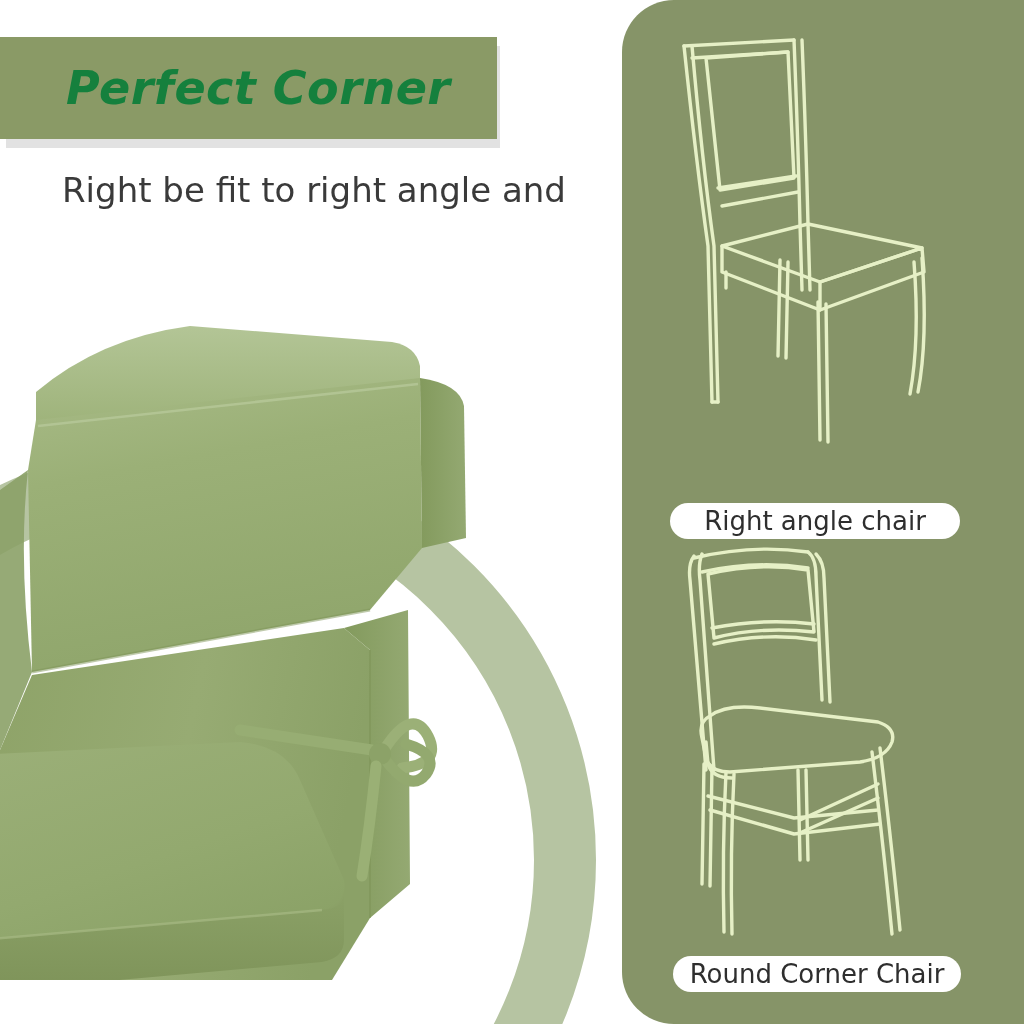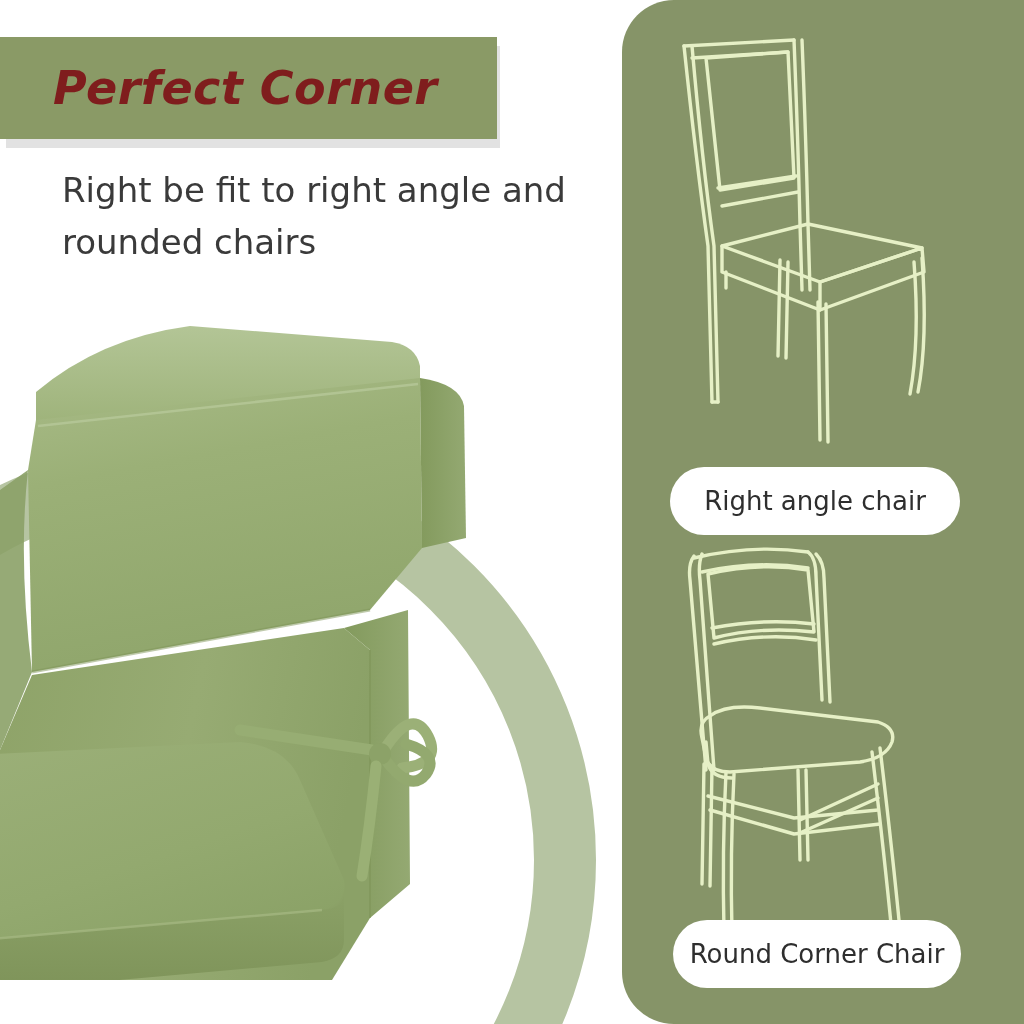--- a/index.html
+++ b/index.html
@@ -29,27 +29,27 @@
   .title-banner {
     position: absolute;
     left: 0px;
     top: 37px;
     width: 497px;
     height: 102px;
     background: #8a9a66;
   }
   .title-text {
     position: absolute;
-    left: 53px;
+    left: 66px;
     top: 58px;
     width: 420px;
     font-size: 46px;
     font-weight: bold;
     font-style: italic;
-    color: #7f1d1d;
+    color: #15803d;
     letter-spacing: 0.5px;
     line-height: 60px;
     white-space: nowrap;
   }
 
   .subtitle {
     position: absolute;
     left: 62px;
     top: 164px;
     width: 545px;
@@ -95,29 +95,30 @@
     left: 0;
     width: 402px;
   }
   .chair-fig.top  { top: 10px;  height: 440px; }
   .chair-fig.bottom { top: 520px; height: 410px; }
 
   .pill {
     position: absolute;
     background: #ffffff;
     border-radius: 40px;
-    height: 68px;
+    height: 36px;
     display: flex;
     align-items: center;
     justify-content: center;
     color: #2e2e2e;
     font-size: 26px;
     white-space: nowrap;
     padding: 0 26px;
     box-sizing: border-box;
+    margin-top: 36px;
   }
   .pill-right-angle {
     left: 670px;
     top: 467px;
     width: 290px;
   }
   .pill-round-corner {
     left: 673px;
     top: 920px;
     width: 288px;
@@ -128,21 +129,20 @@
 <body>
 
 <div id="page">
 
   <div class="title-shadow"></div>
   <div class="title-banner"></div>
   <div class="title-text">Perfect Corner</div>
 
   <div class="subtitle">
     <div>Right be fit to right angle and</div>
-    <div>rounded chairs</div>
   </div>
 
   <div class="arc-wrap">
     <svg width="860" height="860" viewBox="0 0 860 860">
       <circle cx="430" cy="430" r="385" fill="none" stroke="#b6c4a2" stroke-width="62"></circle>
     </svg>
   </div>
 
   <div class="product">
     <svg width="560" height="700" viewBox="0 0 560 700">

